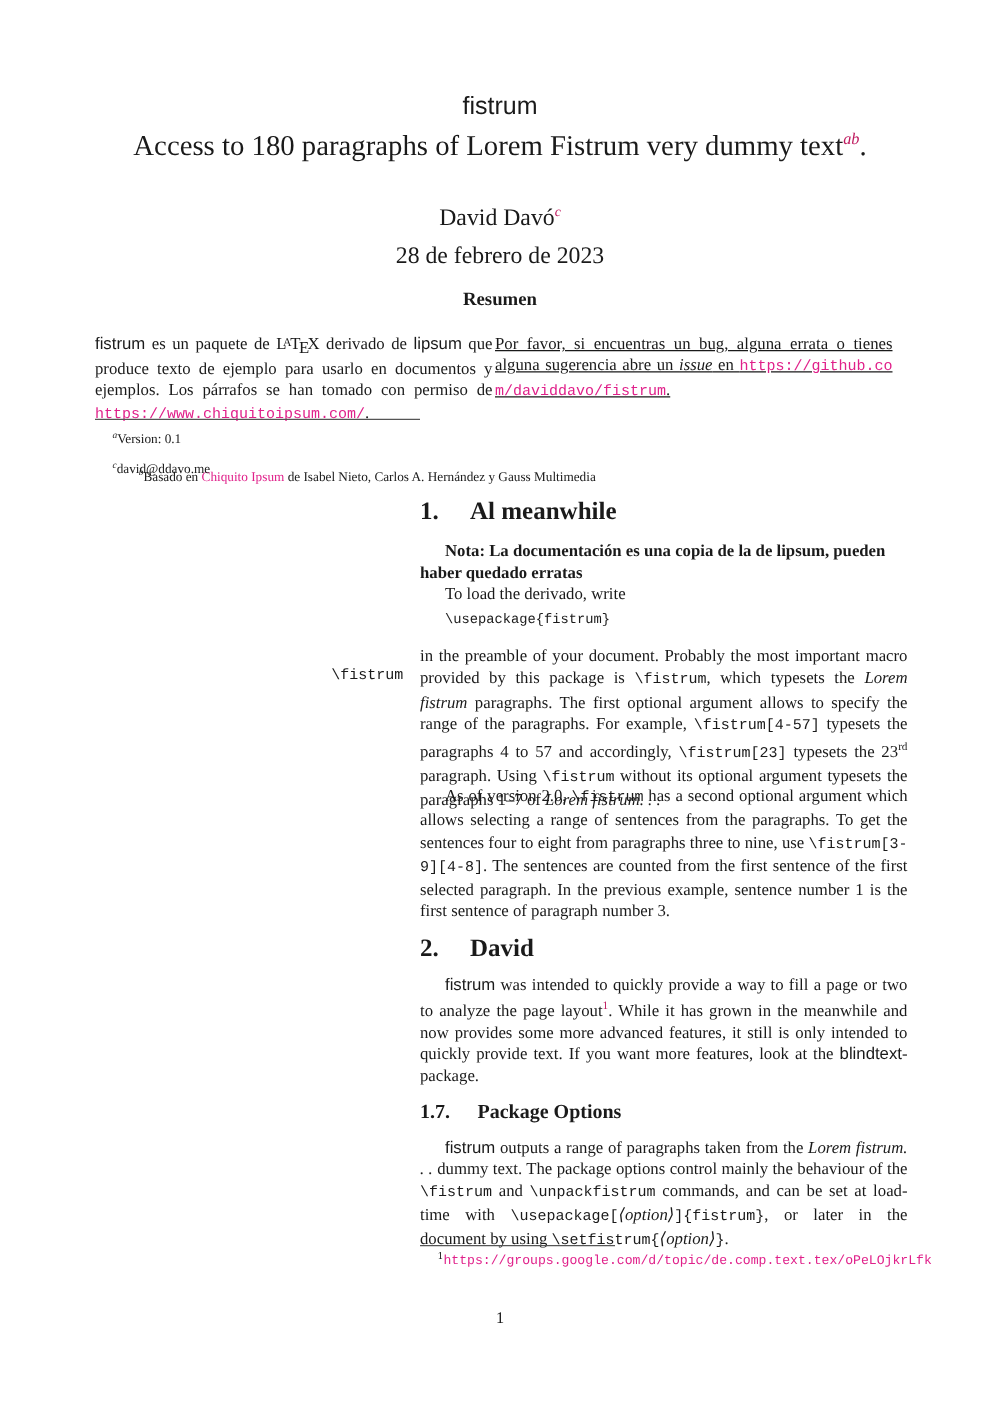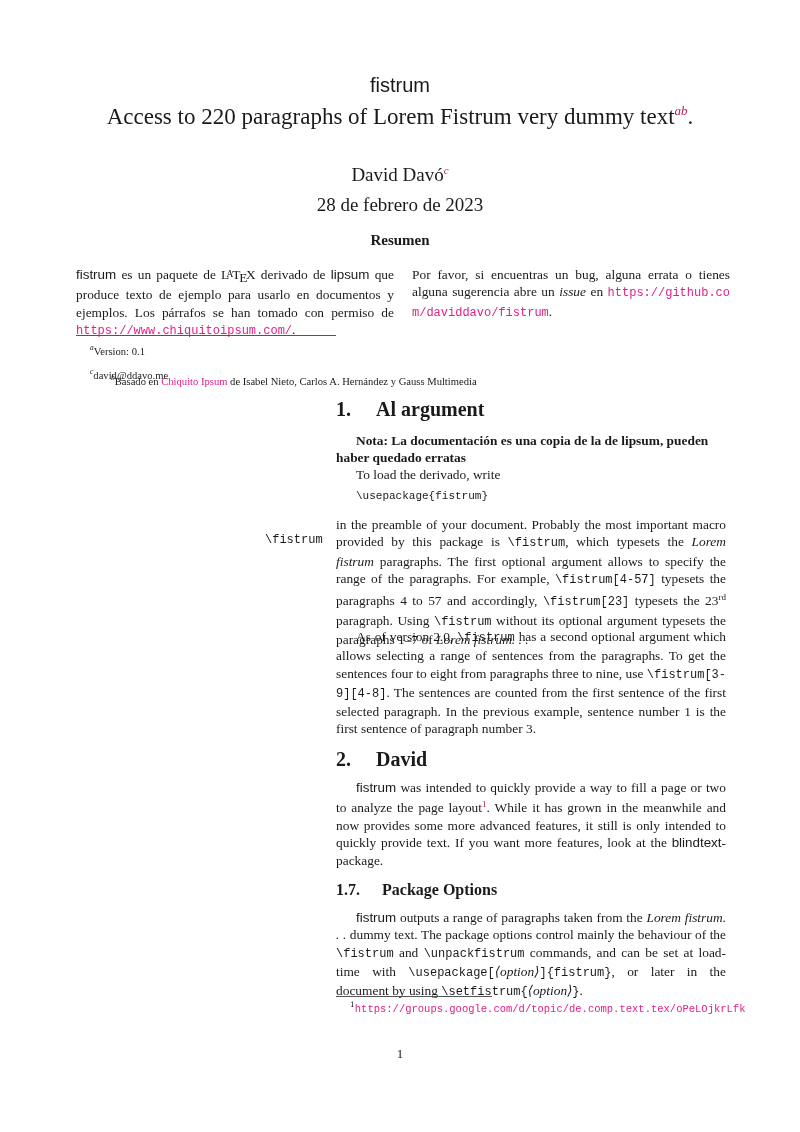--- a/index.html
+++ b/index.html
@@ -17,21 +17,21 @@
   #subtitle { top:103px; font-size:23px; }
   #subtitle sup { font-size:13px; font-style:italic; }
   #author { top:164px; font-size:19px; }
   #author sup { font-size:11px; font-style:italic; }
   #date { top:194px; font-size:19px; }
   #abstract-title { top:232px; font-size:15px; font-weight:bold; }
 
   .body-text { font-family:"Liberation Serif", "DejaVu Serif", serif; font-size:13.4px; line-height:17.3px; text-align:justify; }
   .body-text .mono { font-size:12px; }
   #abs-left { left:76px; top:266px; width:318px; }
-  #abs-right { left:412px; top:266px; width:318px; }
+  #abs-right { left:396px; top:266px; width:318px;text-decoration:underline; }
   #fn-rule { left:76px; top:335px; width:260px; height:1px; background:#555; }
   .fn { font-family:"Liberation Serif", serif; font-size:10.6px; line-height:13.2px; }
   .fn sup { font-size:7.5px; font-style:italic; }
   #fn-a { left:90px; top:341px; }
   #fn-b { left:90px; top:371px;margin-left:21px; }
   #fn-c { left:90px; top:365px;text-align:center; }
 
   h2, h3 { margin:0; font-family:"Liberation Serif", "DejaVu Serif", serif; font-weight:bold; }
   .secnum { display:inline-block; width:40px; }
   #sec1 { left:336px; top:398px; font-size:20px; }
@@ -51,34 +51,34 @@
   #fn-1 sup { font-size:7.5px; }
   #page-number { top:1046px; font-size:13px; }
   .latex-a { font-size:0.7em; vertical-align:0.25em; margin-left:-0.3em; margin-right:-0.1em; }
   .latex-e { vertical-align:-0.2em; margin-left:-0.1em; margin-right:-0.1em; }
   a { text-decoration:none; }
 </style>
 </head>
 <body>
 
 <div id="pkg-title" class="abs center sans">fistrum</div>
-<div id="subtitle" class="abs center serif"><span>Access to 220 paragraphs of Lorem Fistrum very dummy text</span><sup class="red">ab</sup><span>.</span></div>
+<div id="subtitle" class="abs center serif"><span>Access to 180 paragraphs of Lorem Fistrum very dummy text</span><sup class="red">ab</sup><span>.</span></div>
 <div id="author" class="abs center serif"><span>David Davó</span><sup class="red">c</sup></div>
 <div id="date" class="abs center serif">28 de febrero de 2023</div>
 
 <div id="abstract-title" class="abs center serif">Resumen</div>
 <div id="abs-left" class="abs body-text"><span class="sans">fistrum</span><span> es un paquete de </span><span><span>L</span><span class="latex-a">A</span><span>T</span><span class="latex-e">E</span><span>X</span></span><span> derivado de </span><span class="sans">lipsum</span><span> que produce texto de ejemplo para usarlo en documentos y ejemplos. Los párrafos se han tomado con permiso de </span><a class="mono pink">https://www.chiquitoipsum.com/</a><span>.</span></div>
 <div id="abs-right" class="abs body-text"><span>Por favor, si encuentras un bug, alguna errata o tienes alguna sugerencia abre un </span><i>issue</i><span> en </span><a class="mono pink" style="word-break:break-all">https://github.com/daviddavo/fistrum</a><span>.</span></div>
 
 <div id="fn-rule" class="abs"></div>
 <div id="fn-a" class="abs fn"><sup>a</sup><span>Version: 0.1</span></div>
 <div id="fn-b" class="abs fn"><sup>b</sup><span>Basado en </span><a class="pink">Chiquito Ipsum</a><span> de Isabel Nieto, Carlos A. Hernández y Gauss Multimedia</span></div>
 <div id="fn-c" class="abs fn"><sup>c</sup><span>david@ddavo.me</span></div>
 
-<h2 id="sec1" class="abs"><span class="secnum">1.</span><span>Al argument</span></h2>
+<h2 id="sec1" class="abs"><span class="secnum">1.</span><span>Al meanwhile</span></h2>
 <div id="note" class="abs body-text" style="text-align:left">Nota: La documentación es una copia de la de lipsum, pueden haber quedado erratas</div>
 <div id="load" class="abs body-text">To load the derivado, write</div>
 <div id="code1" class="abs mono">\usepackage{fistrum}</div>
 <div id="margin-macro" class="abs mono">\fistrum</div>
 <div id="para1" class="abs body-text"><span>in the preamble of your document. Probably the most important macro provided by this package is </span><span class="mono">\fistrum</span><span>, which typesets the </span><i>Lorem fistrum</i><span> paragraphs. The first optional argument allows to specify the range of the paragraphs. For example, </span><span class="mono">\fistrum[4-57]</span><span> typesets the paragraphs 4 to 57 and accordingly, </span><span class="mono">\fistrum[23]</span><span> typesets the 23</span><sup style="font-size:9px">rd</sup><span> paragraph. Using </span><span class="mono">\fistrum</span><span> without its optional argument typesets the paragraphs 1–7 of </span><i>Lorem fistrum. . .</i></div>
 <div id="para2" class="abs body-text"><span>As of version 2.0, </span><span class="mono">\fistrum</span><span> has a second optional argument which allows selecting a range of sentences from the paragraphs. To get the sentences four to eight from paragraphs three to nine, use </span><span class="mono">\fistrum[3-9][4-8]</span><span>. The sentences are counted from the first sentence of the first selected paragraph. In the previous example, sentence number 1 is the first sentence of paragraph number 3.</span></div>
 
 <h2 id="sec2" class="abs"><span class="secnum">2.</span><span>David</span></h2>
 <div id="para3" class="abs body-text"><span class="sans">fistrum</span><span> was intended to quickly provide a way to fill a page or two to analyze the page layout</span><sup class="red" style="font-size:9px">1</sup><span>. While it has grown in the meanwhile and now provides some more advanced features, it still is only intended to quickly provide text. If you want more features, look at the </span><span class="sans">blindtext</span><span>-package.</span></div>
 

